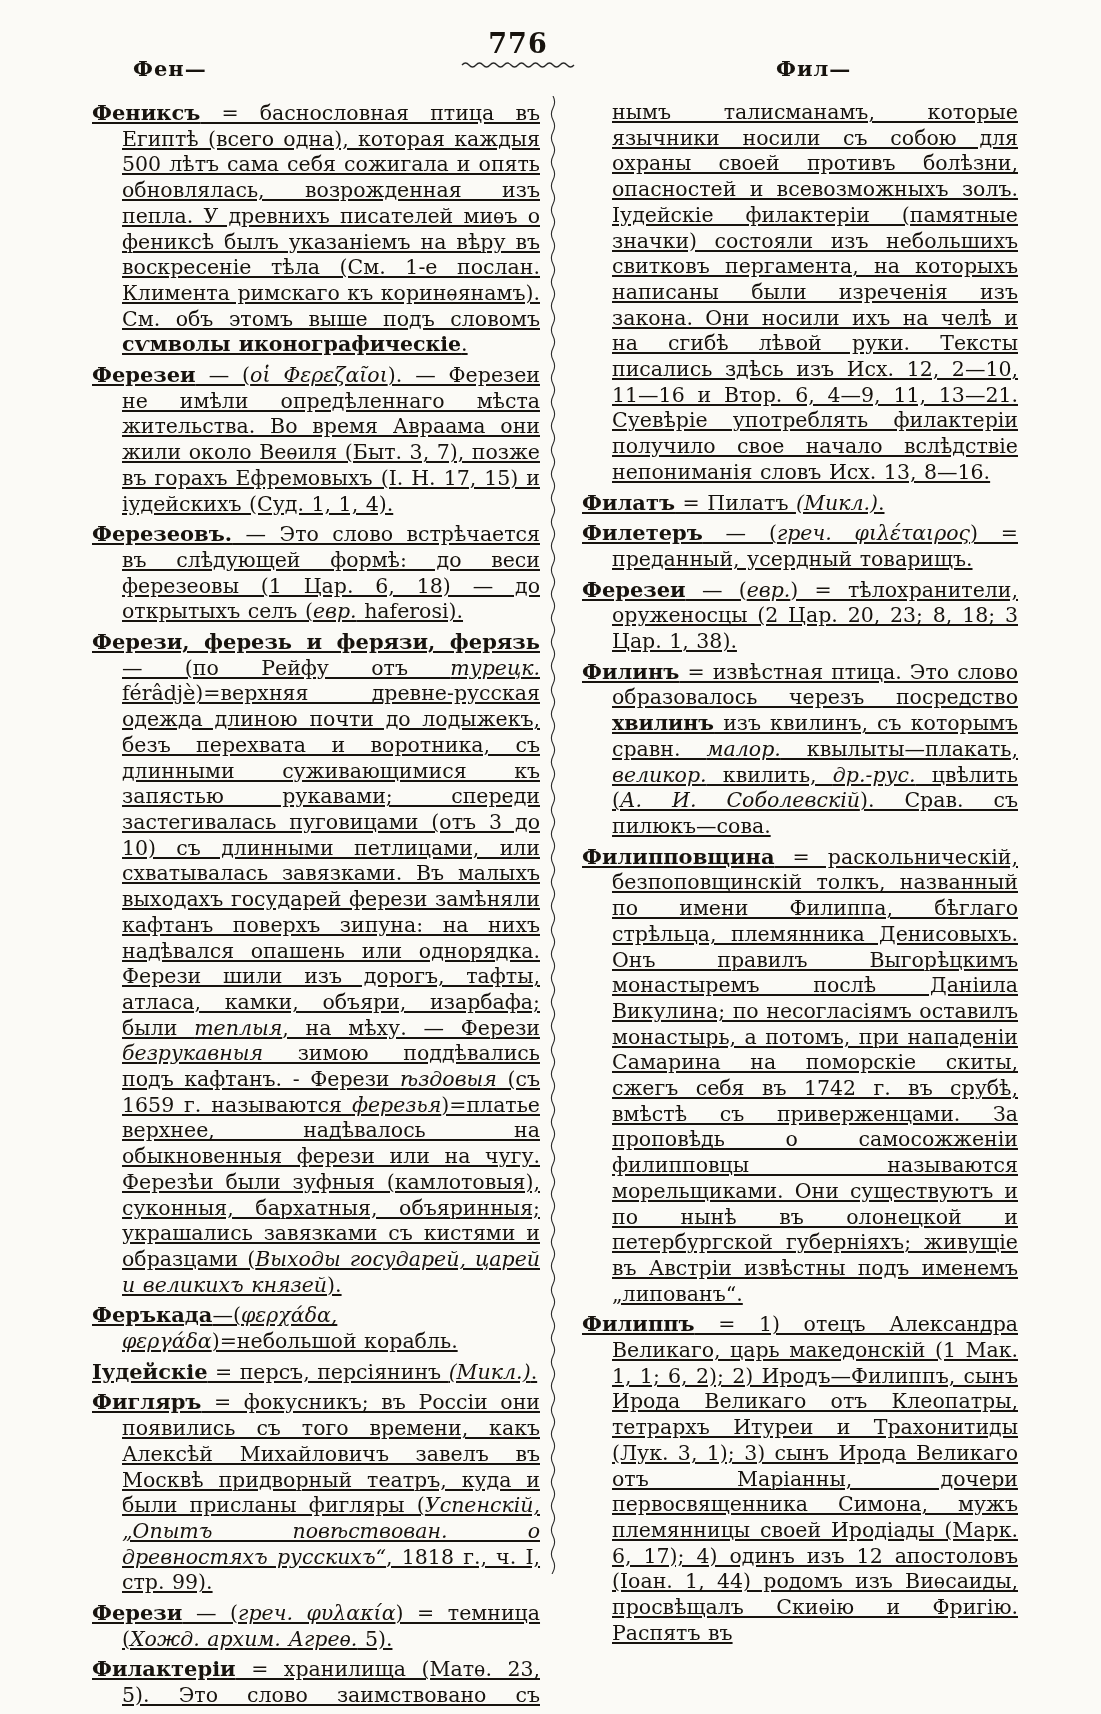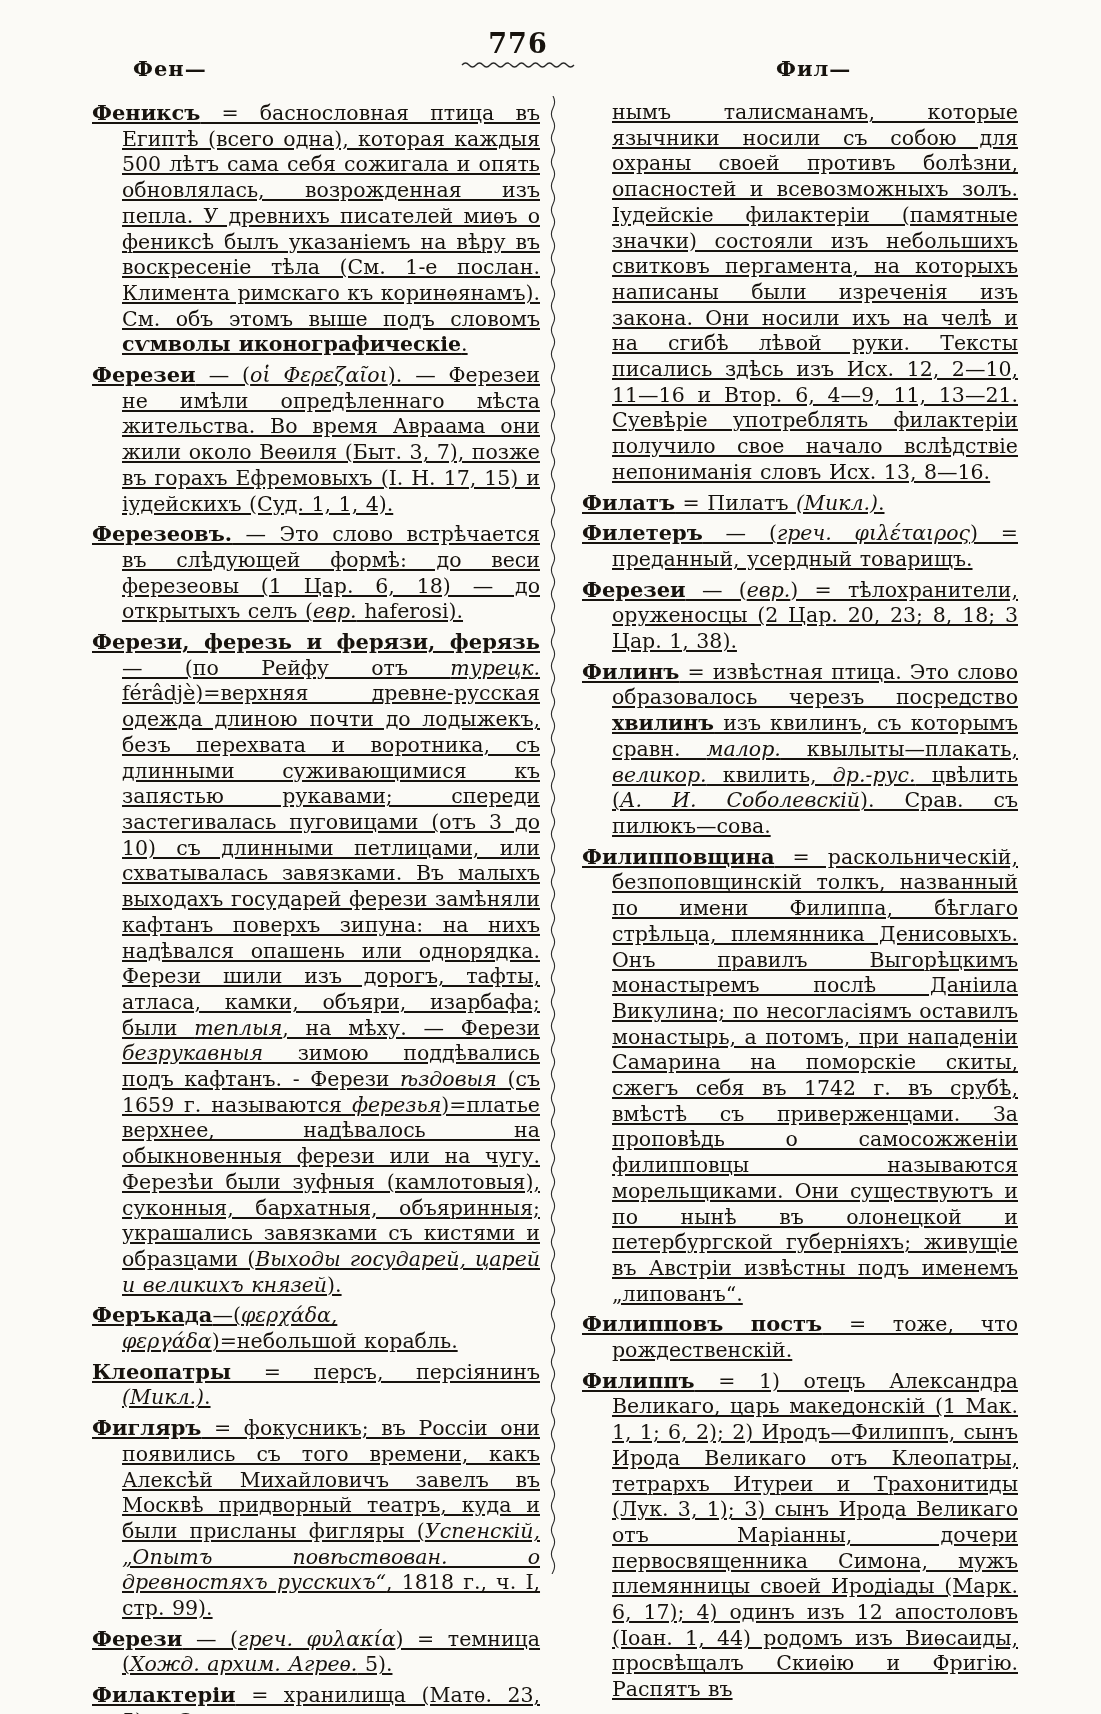--- a/index.html
+++ b/index.html
@@ -50,30 +50,29 @@
   <svg class="divider" width="8" height="1478" viewBox="0 0 8 1478">
     <path id="divider-path" fill="none" stroke="#2b2b2b" stroke-width="1.1" d="M4 0 q3.2 6 0 12 q-3.2 6 0 12 q3.2 6 0 12 q-3.2 6 0 12 q3.2 6 0 12 q-3.2 6 0 12 q3.2 6 0 12 q-3.2 6 0 12 q3.2 6 0 12 q-3.2 6 0 12 q3.2 6 0 12 q-3.2 6 0 12 q3.2 6 0 12 q-3.2 6 0 12 q3.2 6 0 12 q-3.2 6 0 12 q3.2 6 0 12 q-3.2 6 0 12 q3.2 6 0 12 q-3.2 6 0 12 q3.2 6 0 12 q-3.2 6 0 12 q3.2 6 0 12 q-3.2 6 0 12 q3.2 6 0 12 q-3.2 6 0 12 q3.2 6 0 12 q-3.2 6 0 12 q3.2 6 0 12 q-3.2 6 0 12 q3.2 6 0 12 q-3.2 6 0 12 q3.2 6 0 12 q-3.2 6 0 12 q3.2 6 0 12 q-3.2 6 0 12 q3.2 6 0 12 q-3.2 6 0 12 q3.2 6 0 12 q-3.2 6 0 12 q3.2 6 0 12 q-3.2 6 0 12 q3.2 6 0 12 q-3.2 6 0 12 q3.2 6 0 12 q-3.2 6 0 12 q3.2 6 0 12 q-3.2 6 0 12 q3.2 6 0 12 q-3.2 6 0 12 q3.2 6 0 12 q-3.2 6 0 12 q3.2 6 0 12 q-3.2 6 0 12 q3.2 6 0 12 q-3.2 6 0 12 q3.2 6 0 12 q-3.2 6 0 12 q3.2 6 0 12 q-3.2 6 0 12 q3.2 6 0 12 q-3.2 6 0 12 q3.2 6 0 12 q-3.2 6 0 12 q3.2 6 0 12 q-3.2 6 0 12 q3.2 6 0 12 q-3.2 6 0 12 q3.2 6 0 12 q-3.2 6 0 12 q3.2 6 0 12 q-3.2 6 0 12 q3.2 6 0 12 q-3.2 6 0 12 q3.2 6 0 12 q-3.2 6 0 12 q3.2 6 0 12 q-3.2 6 0 12 q3.2 6 0 12 q-3.2 6 0 12 q3.2 6 0 12 q-3.2 6 0 12 q3.2 6 0 12 q-3.2 6 0 12 q3.2 6 0 12 q-3.2 6 0 12 q3.2 6 0 12 q-3.2 6 0 12 q3.2 6 0 12 q-3.2 6 0 12 q3.2 6 0 12 q-3.2 6 0 12 q3.2 6 0 12 q-3.2 6 0 12 q3.2 6 0 12 q-3.2 6 0 12 q3.2 6 0 12 q-3.2 6 0 12 q3.2 6 0 12 q-3.2 6 0 12 q3.2 6 0 12 q-3.2 6 0 12 q3.2 6 0 12 q-3.2 6 0 12 q3.2 6 0 12 q-3.2 6 0 12 q3.2 6 0 12 q-3.2 6 0 12 q3.2 6 0 12 q-3.2 6 0 12 q3.2 6 0 12 q-3.2 6 0 12 q3.2 6 0 12 q-3.2 6 0 12 q3.2 6 0 12 q-3.2 6 0 12 q3.2 6 0 12 q-3.2 6 0 12 q3.2 6 0 12 q-3.2 6 0 12 q3.2 6 0 12 q-3.2 6 0 12 q3.2 6 0 12 q-3.2 6 0 12"></path>
   </svg>
 
   <div id="colL" class="col">
     <p class="entry"><b class="hw">Фениксъ</b> = баснословная птица въ Египтѣ (всего одна), которая каждыя 500 лѣтъ сама себя сожигала и опять обновлялась, возрожденная изъ пепла. У древнихъ писателей миѳъ о фениксѣ былъ указаніемъ на вѣру въ воскресеніе тѣла (См. 1-е послан. Климента римскаго къ коринѳянамъ). См. объ этомъ выше подъ словомъ <b>сѵмволы иконографическіе</b>.</p>
     <p class="entry"><b class="hw">Ферезеи</b> — (<i>οἱ Φερεζαῖοι</i>). — Ферезеи не имѣли опредѣленнаго мѣста жительства. Во время Авраама они жили около Веѳиля (Быт. 3, 7), позже въ горахъ Ефремовыхъ (І. Н. 17, 15) и іудейскихъ (Суд. 1, 1, 4).</p>
     <p class="entry"><b class="hw">Ферезеовъ.</b> — Это слово встрѣчается въ слѣдующей формѣ: до веси ферезеовы (1 Цар. 6, 18) — до открытыхъ селъ (<i>евр.</i> haferosi).</p>
     <p class="entry"><b class="hw">Ферези, ферезь и ферязи, ферязь</b> — (по Рейфу отъ <i>турецк.</i> férâdjè)=верхняя древне-русская одежда длиною почти до лодыжекъ, безъ перехвата и воротника, съ длинными суживающимися къ запястью рукавами; спереди застегивалась пуговицами (отъ 3 до 10) съ длинными петлицами, или схватывалась завязками. Въ малыхъ выходахъ государей ферези замѣняли кафтанъ поверхъ зипуна: на нихъ надѣвался опашень или однорядка. Ферези шили изъ дорогъ, тафты, атласа, камки, объяри, изарбафа; были <i>теплыя</i>, на мѣху. — Ферези <i>безрукавныя</i> зимою поддѣвались подъ кафтанъ. - Ферези <i>ѣздовыя</i> (съ 1659 г. называются <i>ферезья</i>)=платье верхнее, надѣвалось на обыкновенныя ферези или на чугу. Ферезѣи были зуфныя (камлотовыя), суконныя, бархатныя, объяринныя; украшались завязками съ кистями и образцами (<i>Выходы государей, царей и великихъ князей</i>).</p>
     <p class="entry"><b class="hw">Феръкада</b>—(<i>φερχάδα, φεργάδα</i>)=небольшой корабль.</p>
-    <p class="entry"><b class="hw">Клеопатры</b> = персъ, персіянинъ <i>(Микл.)</i>.</p>
+    <p class="entry"><b class="hw">Іудейскіе</b> = персъ, персіянинъ <i>(Микл.)</i>.</p>
     <p class="entry"><b class="hw">Фигляръ</b> = фокусникъ; въ Россіи они появились съ того времени, какъ Алексѣй Михайловичъ завелъ въ Москвѣ придворный театръ, куда и были присланы фигляры (<i>Успенскій, „Опытъ повѣствован. о древностяхъ русскихъ“</i>, 1818 г., ч. I, стр. 99).</p>
     <p class="entry"><b class="hw">Ферези</b> — (<i>греч. φυλακία</i>) = темница (<i>Хожд. архим. Агреѳ.</i> 5).</p>
     <p class="entry"><b class="hw">Филактеріи</b> = хранилища (Матѳ. 23, 5). Это слово заимствовано съ греческаго и первоначально приписывалось извѣст-</p>
   </div>
 
   <div id="colR" class="col">
     <p class="cont">нымъ талисманамъ, которые язычники носили съ собою для охраны своей противъ болѣзни, опасностей и всевозможныхъ золъ. Іудейскіе филактеріи (памятные значки) состояли изъ небольшихъ свитковъ пергамента, на которыхъ написаны были изреченія изъ закона. Они носили ихъ на челѣ и на сгибѣ лѣвой руки. Тексты писались здѣсь изъ Исх. 12, 2—10, 11—16 и Втор. 6, 4—9, 11, 13—21. Суевѣріе употреблять филактеріи получило свое начало вслѣдствіе непониманія словъ Исх. 13, 8—16.</p>
     <p class="entry"><b class="hw">Филатъ</b> = Пилатъ <i>(Микл.)</i>.</p>
     <p class="entry"><b class="hw">Филетеръ</b> — (<i>греч. φιλέταιρος</i>) = преданный, усердный товарищъ.</p>
     <p class="entry"><b class="hw">Ферезеи</b> — (<i>евр.</i>) = тѣлохранители, оруженосцы (2 Цар. 20, 23; 8, 18; 3 Цар. 1, 38).</p>
     <p class="entry"><b class="hw">Филинъ</b> = извѣстная птица. Это слово образовалось черезъ посредство <b>хвилинъ</b> изъ квилинъ, съ которымъ сравн. <i>малор.</i> квылыты—плакать, <i>великор.</i> квилить, <i>др.-рус.</i> цвѣлить (<i>А. И. Соболевскій</i>). Срав. съ пилюкъ—сова.</p>
     <p class="entry"><b class="hw">Филипповщина</b> = раскольническій, безпоповщинскій толкъ, названный по имени Филиппа, бѣглаго стрѣльца, племянника Денисовыхъ. Онъ правилъ Выгорѣцкимъ монастыремъ послѣ Даніила Викулина; по несогласіямъ оставилъ монастырь, а потомъ, при нападеніи Самарина на поморскіе скиты, сжегъ себя въ 1742 г. въ срубѣ, вмѣстѣ съ приверженцами. За проповѣдь о самосожженіи филипповцы называются морельщиками. Они существуютъ и по нынѣ въ олонецкой и петербургской губерніяхъ; живущіе въ Австріи извѣстны подъ именемъ „липованъ“.</p>
-    <p class="entry"><b class="hw">Филипповъ постъ</b> = тоже, что рождественскій.</p>
     <p class="entry"><b class="hw">Филиппъ</b> = 1) отецъ Александра Великаго, царь македонскій (1 Мак. 1, 1; 6, 2); 2) Иродъ—Филиппъ, сынъ Ирода Великаго отъ Клеопатры, тетрархъ Итуреи и Трахонитиды (Лук. 3, 1); 3) сынъ Ирода Великаго отъ Маріанны, дочери первосвященника Симона, мужъ племянницы своей Иродіады (Марк. 6, 17); 4) одинъ изъ 12 апостоловъ (Іоан. 1, 44) родомъ изъ Виѳсаиды, просвѣщалъ Скиѳію и Фригію. Распятъ въ</p>
   </div>
 
 </div>
 
 </body></html>

